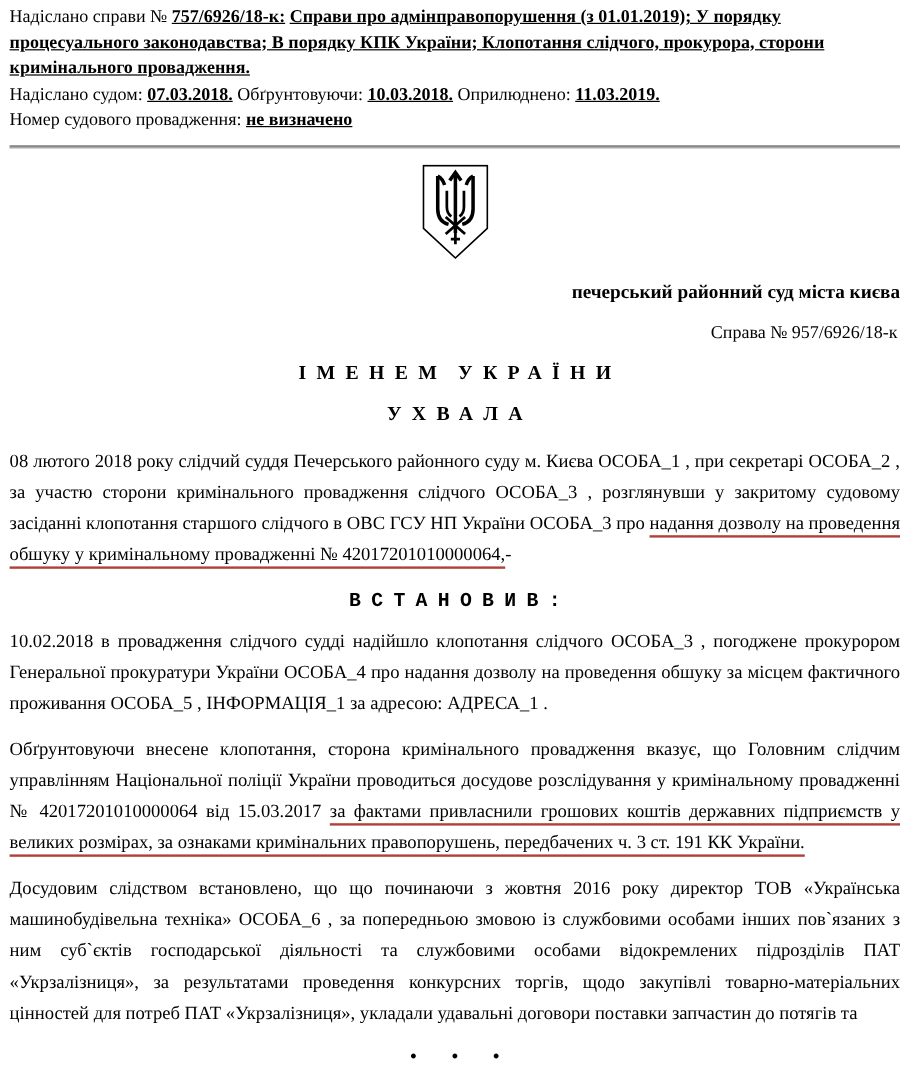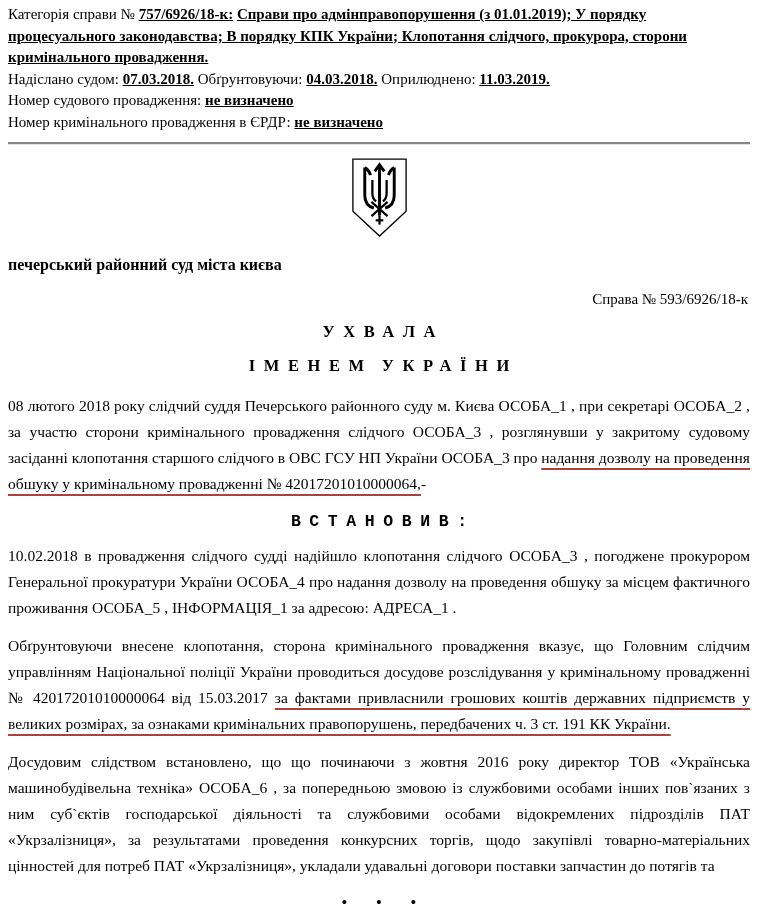--- a/index.html
+++ b/index.html
@@ -17,21 +17,21 @@
   
   .rule {
     border:0; height:2px; margin:9px 0 0 0;
     background:#878787; border-bottom:1px solid #e2e2e2;
   }
 
   
   .emblem { text-align:center; margin-top:13px; line-height:0; }
 
   
-  .court { text-align:left; font-weight:bold; font-size:16px; margin-top:18px; }
+  .court { text-align:right; font-weight:bold; font-size:16px; margin-top:18px; }
   .caseno { text-align:right; font-size:15px; margin-top:17px; padding-right:2px; }
   .h1 {
     text-align:center; font-weight:bold; font-size:16.5px;
     letter-spacing:0.52em; text-indent:0.52em; margin-top:14px;
   }
   .sub { word-spacing:-0.22em; }
   .vst { margin:15px 0 2px 0;font-family:Liberation Mono, monospace; }
 
   
   .par {
@@ -52,24 +52,23 @@
     text-align:center; font-weight:bold; font-size:15px;
     letter-spacing:0.85em; text-indent:0.85em; margin:15px 0 13px 0;
   }
 </style>
 </head>
 <body>
 
 <div class="doc">
 
   <div class="meta">
-    <div><span>Категорія справи №</span> <span class="b">757/6926/18-к:</span> <span class="b">Справи про адмінправопорушення (з 01.01.2019); У порядку процесуального законодавства; В порядку КПК України; Клопотання слідчого, прокурора, сторони кримінального провадження.</span></div>
-    <div><span>Надіслано судом:</span> <span class="b">07.03.2018.</span> <span>Обґрунтовуючи:</span> <span class="b">04.03.2018.</span> <span>Оприлюднено:</span> <span class="b">11.03.2019.</span></div>
+    <div><span>Надіслано справи №</span> <span class="b">757/6926/18-к:</span> <span class="b">Справи про адмінправопорушення (з 01.01.2019); У порядку процесуального законодавства; В порядку КПК України; Клопотання слідчого, прокурора, сторони кримінального провадження.</span></div>
+    <div><span>Надіслано судом:</span> <span class="b">07.03.2018.</span> <span>Обґрунтовуючи:</span> <span class="b">10.03.2018.</span> <span>Оприлюднено:</span> <span class="b">11.03.2019.</span></div>
     <div><span>Номер судового провадження:</span> <span class="b">не визначено</span></div>
-    <div><span>Номер кримінального провадження в ЄРДР:</span> <span class="b">не визначено</span></div>
   </div>
 
   <hr class="rule">
 
   <div class="emblem">
     <svg width="57" height="80" viewBox="0 0 60 84" xmlns="http://www.w3.org/2000/svg">
       <path d="M2 1 H58 V56 L30 82 L2 56 Z" fill="#ffffff" stroke="#000000" stroke-width="1.4"></path>
       <g stroke="#000000" fill="none" stroke-width="3.1" stroke-linecap="butt">
         <path d="M30 7 V60"></path>
         <path d="M25 14 L30 7 L35 14"></path>
@@ -84,24 +83,24 @@
         <path d="M21.5 46 L38.5 61"></path>
         <path d="M38.5 46 L21.5 61"></path>
         <path d="M30 60 V70"></path>
         <path d="M26 65.5 H34"></path>
       </g>
     </svg>
   </div>
 
   <div class="court">печерський районний суд міста києва</div>
 
-  <div class="caseno">Справа № 593/6926/18-к</div>
+  <div class="caseno">Справа № 957/6926/18-к</div>
 
+  <div class="h1 sub">ІМЕНЕМ УКРАЇНИ</div>
   <div class="h1">УХВАЛА</div>
-  <div class="h1 sub">ІМЕНЕМ УКРАЇНИ</div>
 
   <p class="par"><span>08 лютого 2018 року слідчий суддя Печерського районного суду м. Києва ОСОБА_1 , при секретарі ОСОБА_2 , за участю сторони кримінального провадження слідчого ОСОБА_3 , розглянувши у закритому судовому засіданні клопотання старшого слідчого в ОВС ГСУ НП України ОСОБА_3 про </span><span class="rl">надання дозволу на проведення обшуку у кримінальному провадженні № 42017201010000064,</span><span>-</span></p>
 
   <div class="h1 vst">ВСТАНОВИВ:</div>
 
   <p class="par">10.02.2018 в провадження слідчого судді надійшло клопотання слідчого ОСОБА_3 , погоджене прокурором Генеральної прокуратури України ОСОБА_4 про надання дозволу на проведення обшуку за місцем фактичного проживання ОСОБА_5 , ІНФОРМАЦІЯ_1 за адресою: АДРЕСА_1 .</p>
 
   <p class="par"><span>Обґрунтовуючи внесене клопотання, сторона кримінального провадження вказує, що Головним слідчим управлінням Національної поліції України проводиться досудове розслідування у кримінальному провадженні № 42017201010000064 від 15.03.2017 </span><span class="rl">за фактами привласнили грошових коштів державних підприємств у великих розмірах, за ознаками кримінальних правопорушень, передбачених ч. 3 ст. 191 КК України.</span></p>
 
   <p class="par">Досудовим слідством встановлено, що що починаючи з жовтня 2016 року директор ТОВ «Українська машинобудівельна техніка» ОСОБА_6 , за попередньою змовою із службовими особами інших пов`язаних з ним суб`єктів господарської діяльності та службовими особами відокремлених підрозділів ПАТ «Укрзалізниця», за результатами проведення конкурсних торгів, щодо закупівлі товарно-матеріальних цінностей для потреб ПАТ «Укрзалізниця», укладали удавальні договори поставки запчастин до потягів та</p>

